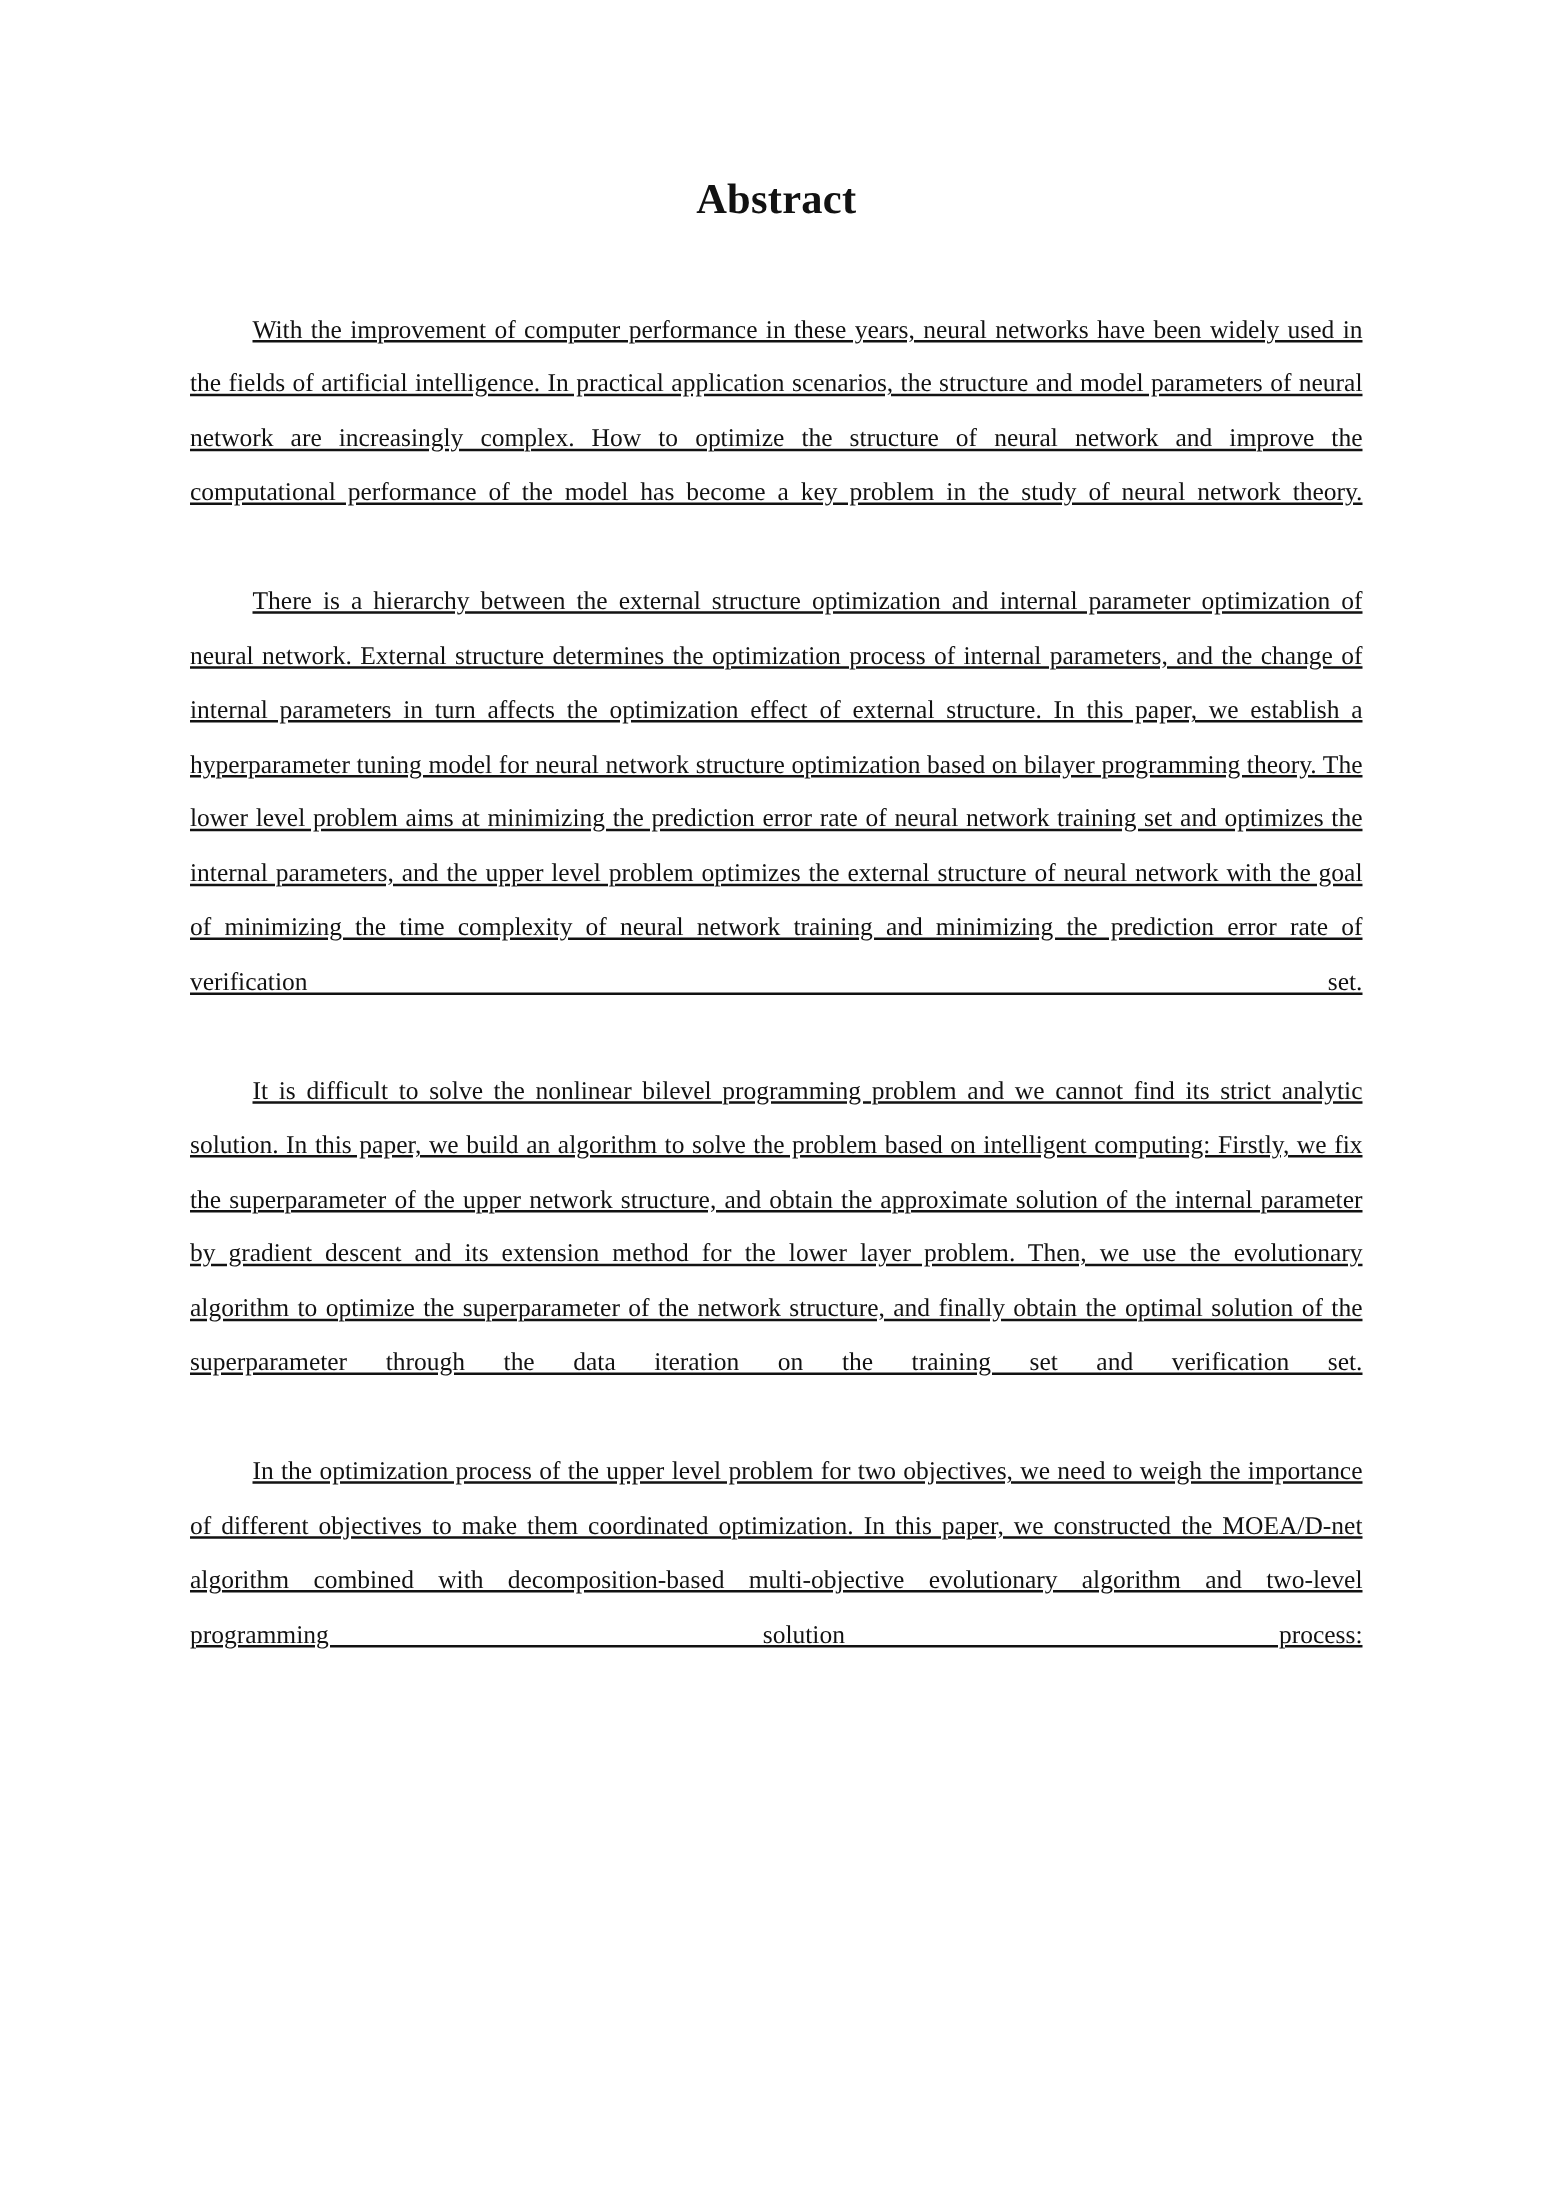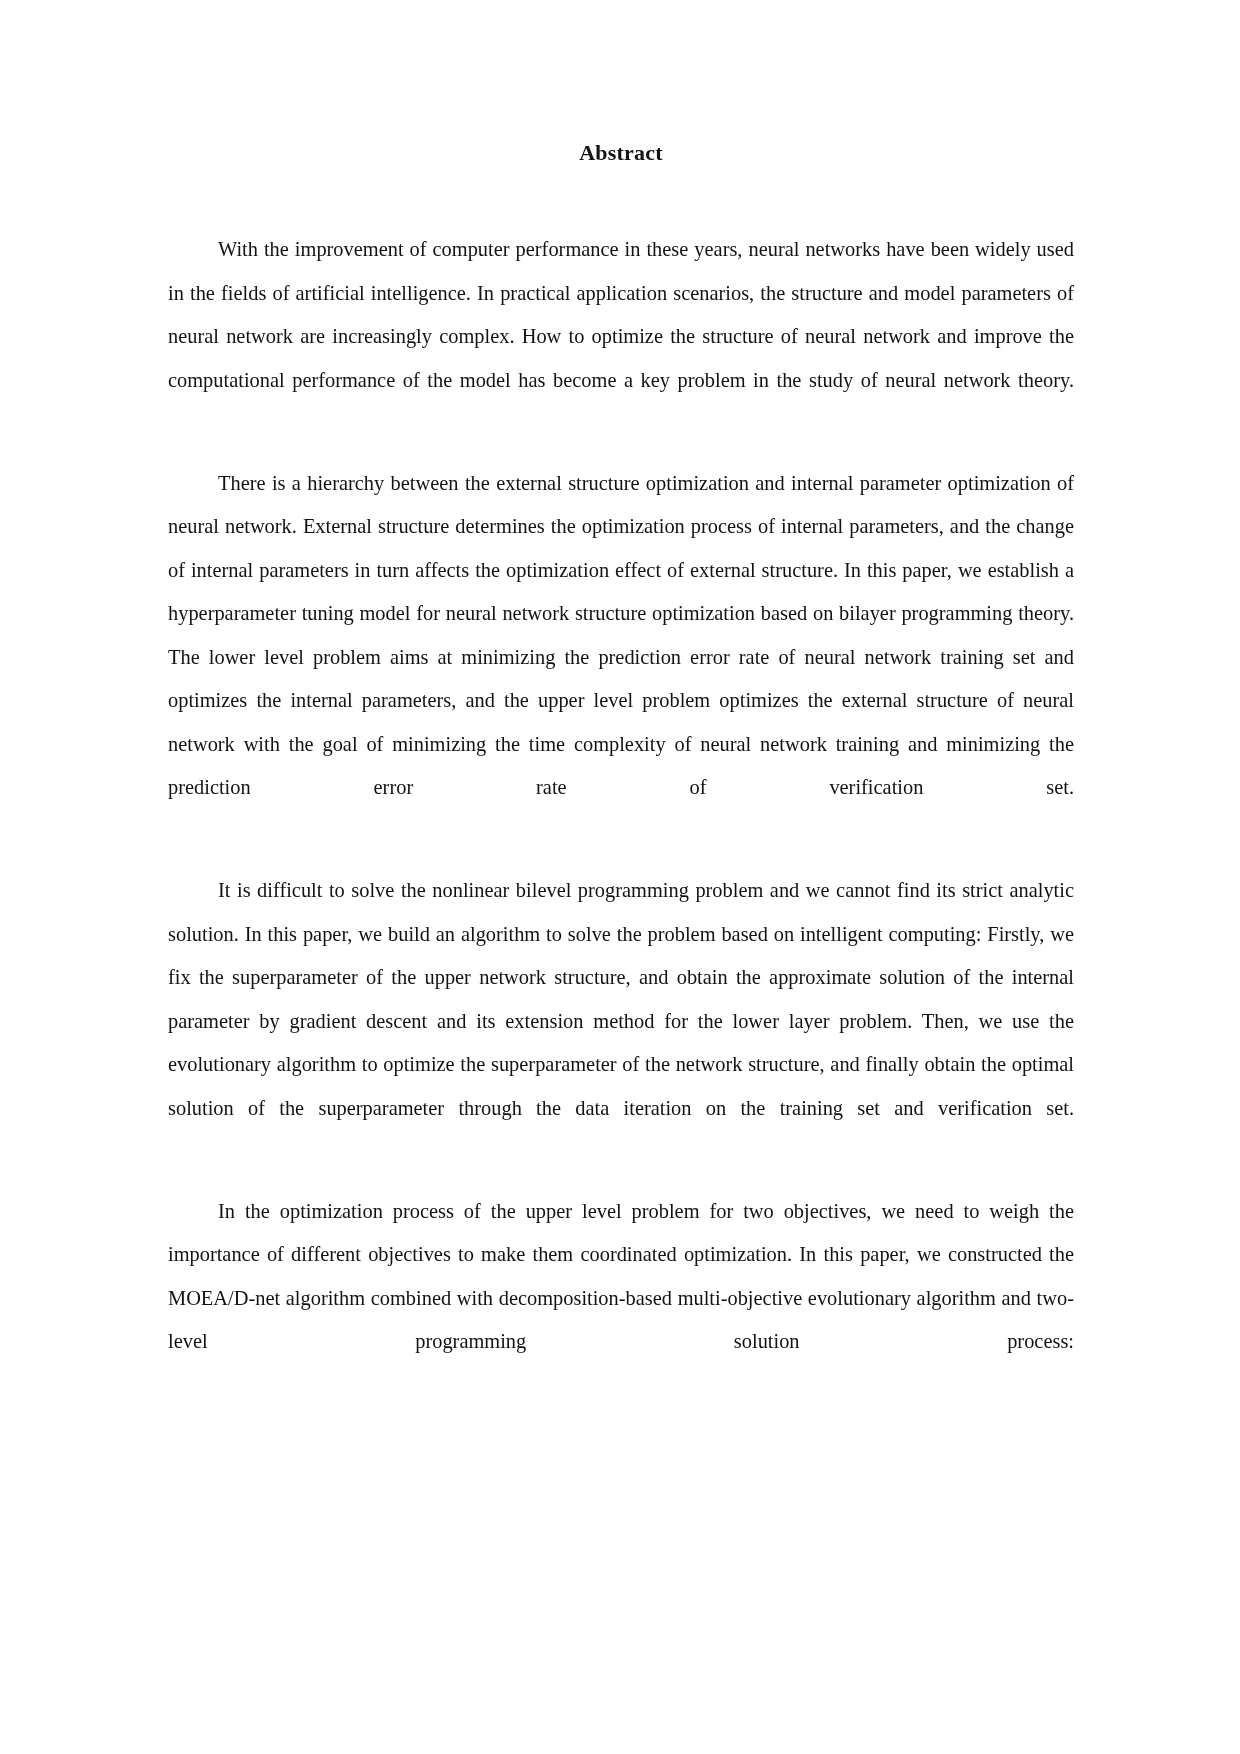--- a/index.html
+++ b/index.html
@@ -18,37 +18,38 @@
     color: #121212;
     -webkit-font-smoothing: antialiased;
   }
   .content {
     position: absolute;
     left: 152px;
     top: 140px;
     width: 938px;
   }
   .doc-title {
-    font-size: 22px;
+    font-size: 34px;
     font-weight: bold;
     text-align: center;
     letter-spacing: 0.2px;
     margin: 0 0 62px 0;
     line-height: 1.2;
   }
   .para {
     font-size: 20.4px;
     line-height: 43.5px;
     text-align: justify;
     text-justify: inter-word;
     text-indent: 50px;
-    margin: 16px;
+    margin: 0;
     hyphens: manual;
     -webkit-hyphens: manual;
     word-spacing: 0.2px;
+    text-decoration: underline;
   }
   .para + .para {
     margin-top: 0px;
   }
   
   .para:after {
     content: "";
     display: inline-block;
     width: 100%;
   }

